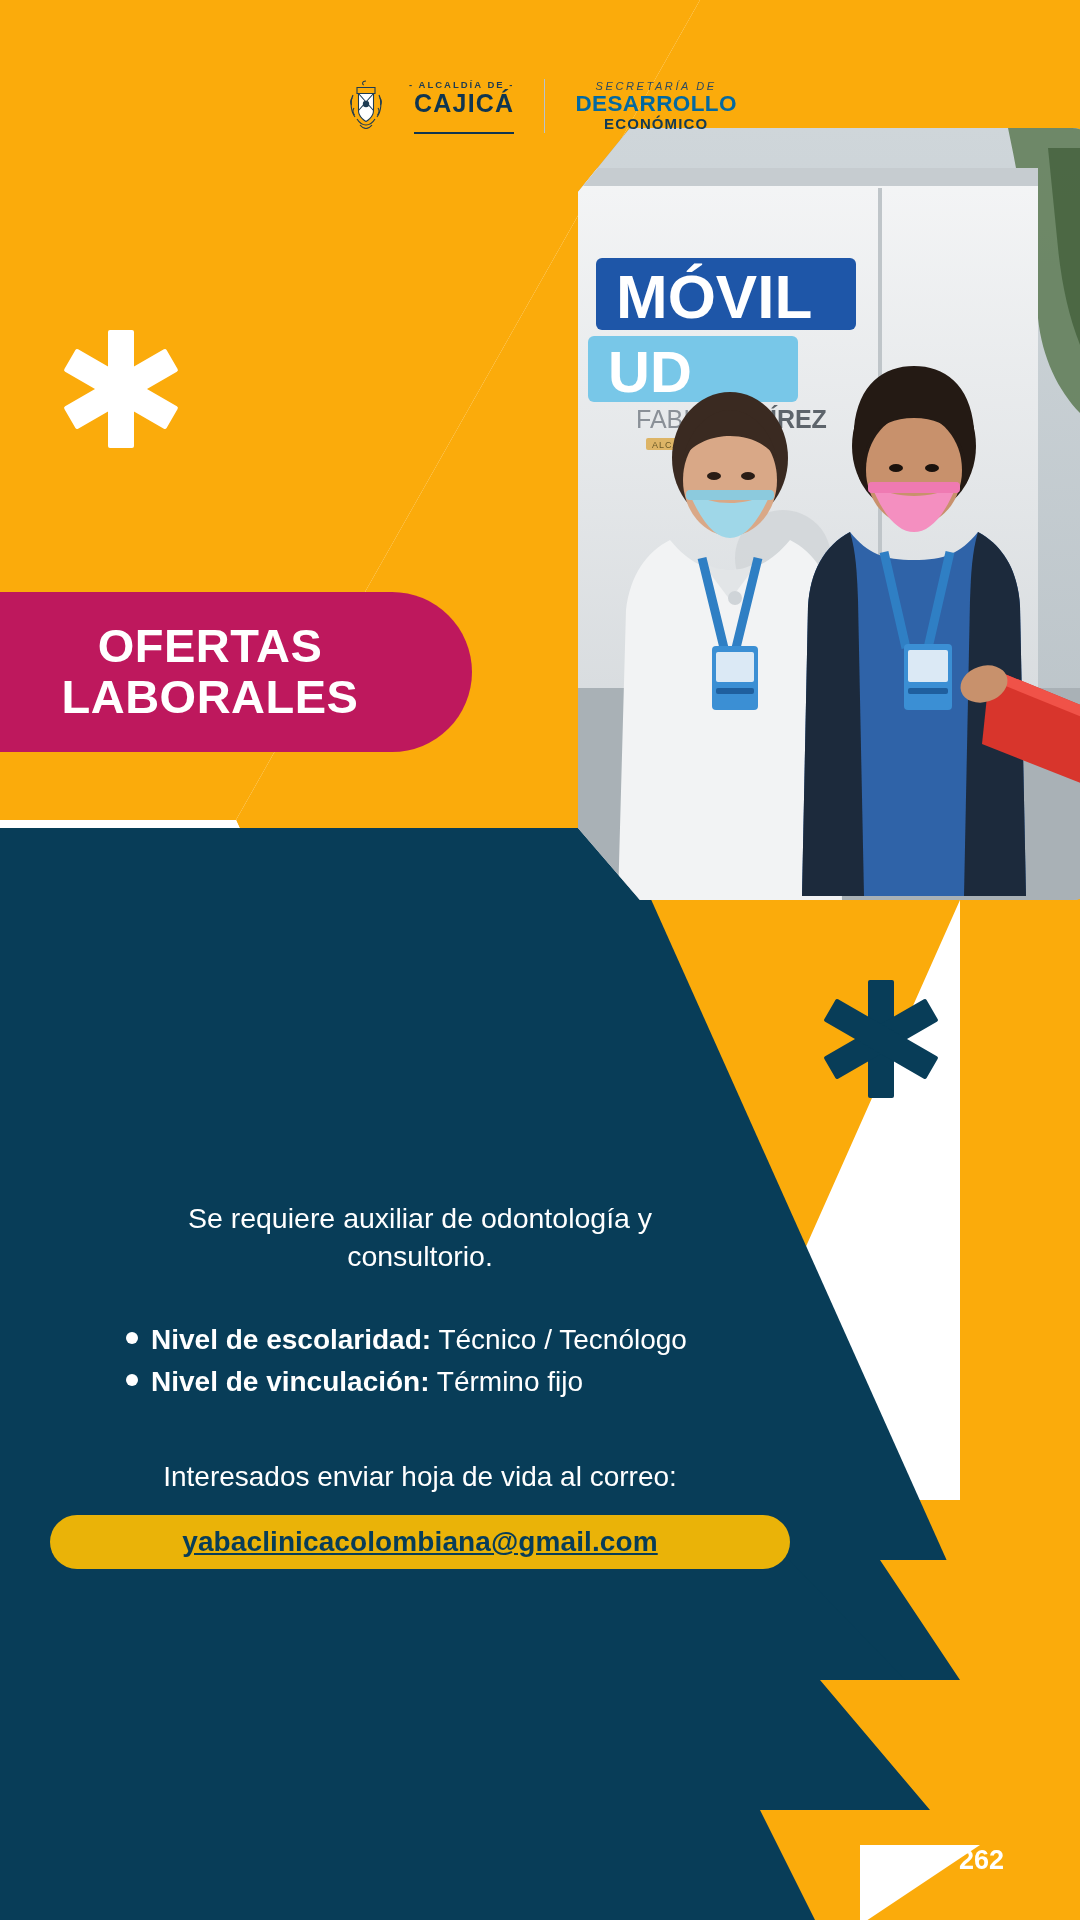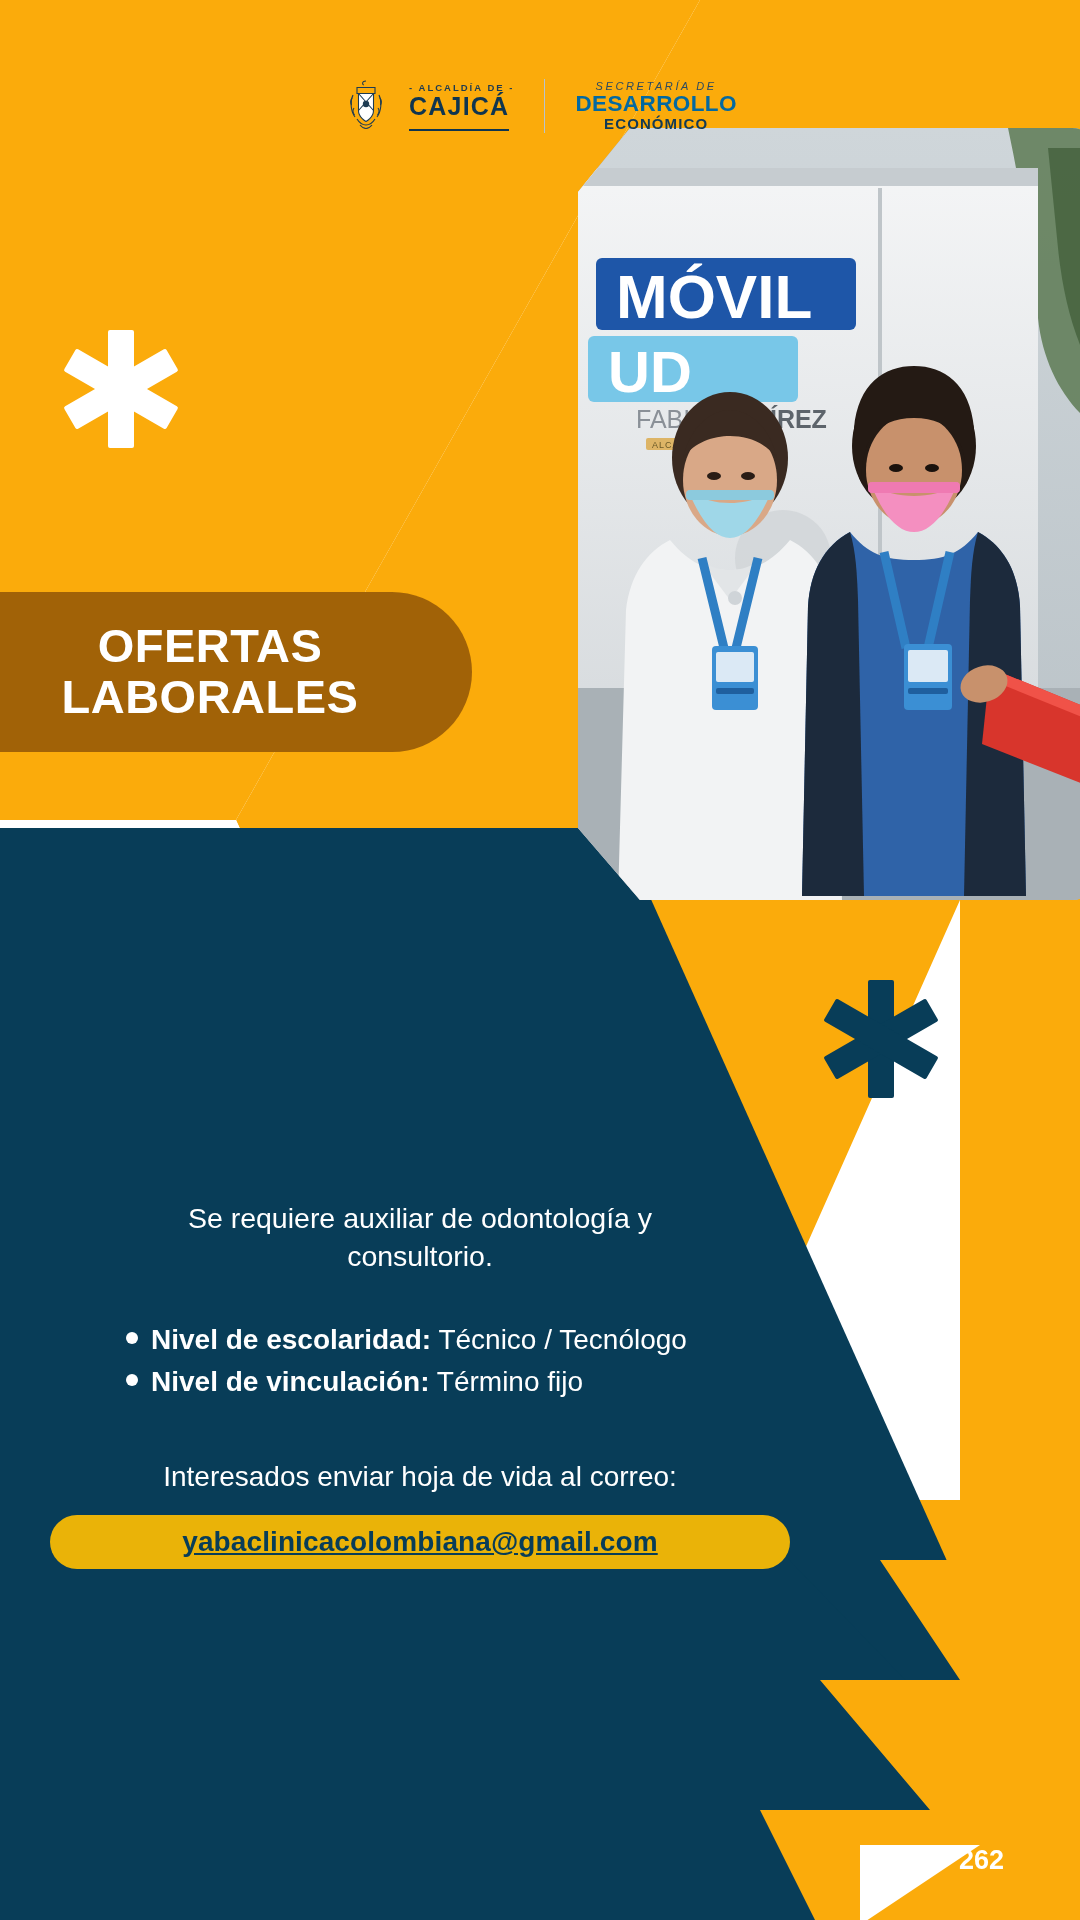--- a/index.html
+++ b/index.html
@@ -69,21 +69,21 @@
   .white-corner{
     left:860px;top:1845px;width:230px;height:80px;
     background:#ffffff;
     clip-path:polygon(0 80px, 120px 0, 0 0);
   }
 
   
   .badge{
     position:absolute;left:0;top:592px;
     width:472px;height:160px;
-    background:#a16207;
+    background:#be185d;
     border-top-right-radius:80px;
     border-bottom-right-radius:80px;
     display:flex;align-items:center;justify-content:center;
     z-index:8;
   }
   .badge-txt{
     color:#ffffff;
     font-size:47px;line-height:1.08;
     font-weight:bold;
     letter-spacing:0.5px;
@@ -95,29 +95,29 @@
   .ast{position:absolute;z-index:9;}
   .ast svg{display:block;}
 
   
   .logos{
     position:absolute;left:0;top:78px;width:1080px;
     display:flex;align-items:center;justify-content:center;
     gap:22px;z-index:12;
   }
   .crest{width:46px;height:56px;}
-  .alcaldia{display:flex;flex-direction:column;align-items:flex-start;margin-left:-2px;}
+  .alcaldia{display:flex;flex-direction:column;align-items:flex-end;margin-left:-2px;}
   .alc-sup{
     font-size:9.5px;letter-spacing:2.0px;color:#1d3b52;font-weight:bold;
     white-space:nowrap;
   }
   .alc-main{
     font-size:25px;font-weight:bold;color:#0f3550;letter-spacing:1.2px;
     line-height:1.0;margin-top:1px;
-    border-bottom:2px solid #0f3550;padding-bottom:10px;
+    border-bottom:2px solid #0f3550;padding-bottom:16px;
   }
   .divider{width:1px;height:54px;background:#b9c3cb;margin:0 8px;}
   .secretaria{display:flex;flex-direction:column;align-items:center;}
   .sec-sup{font-size:11px;letter-spacing:2.6px;color:#2c4a60;font-style:italic;}
   .sec-a{font-size:22.5px;font-weight:bold;color:#0369a1;letter-spacing:0.4px;line-height:1.06;}
   .sec-b{font-size:15px;font-weight:bold;color:#123a56;letter-spacing:1.1px;line-height:1.1;}
 
   
   .photo{
     position:absolute;left:578px;top:128px;

